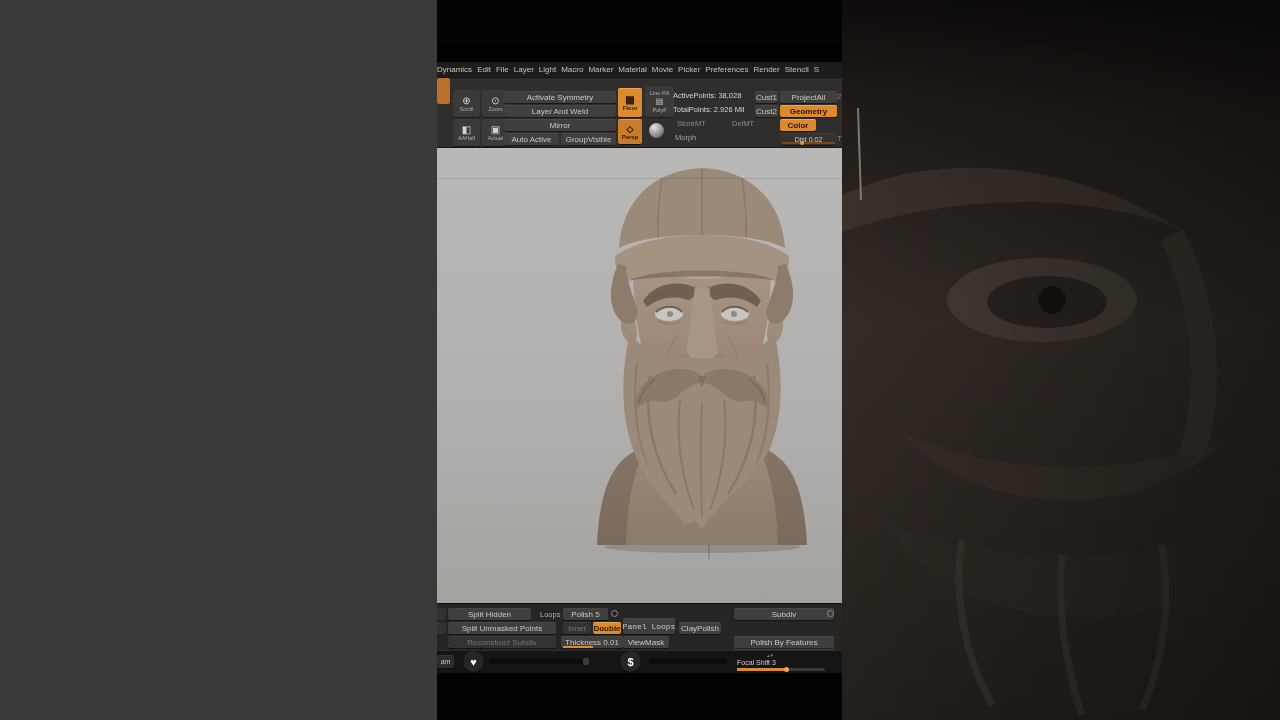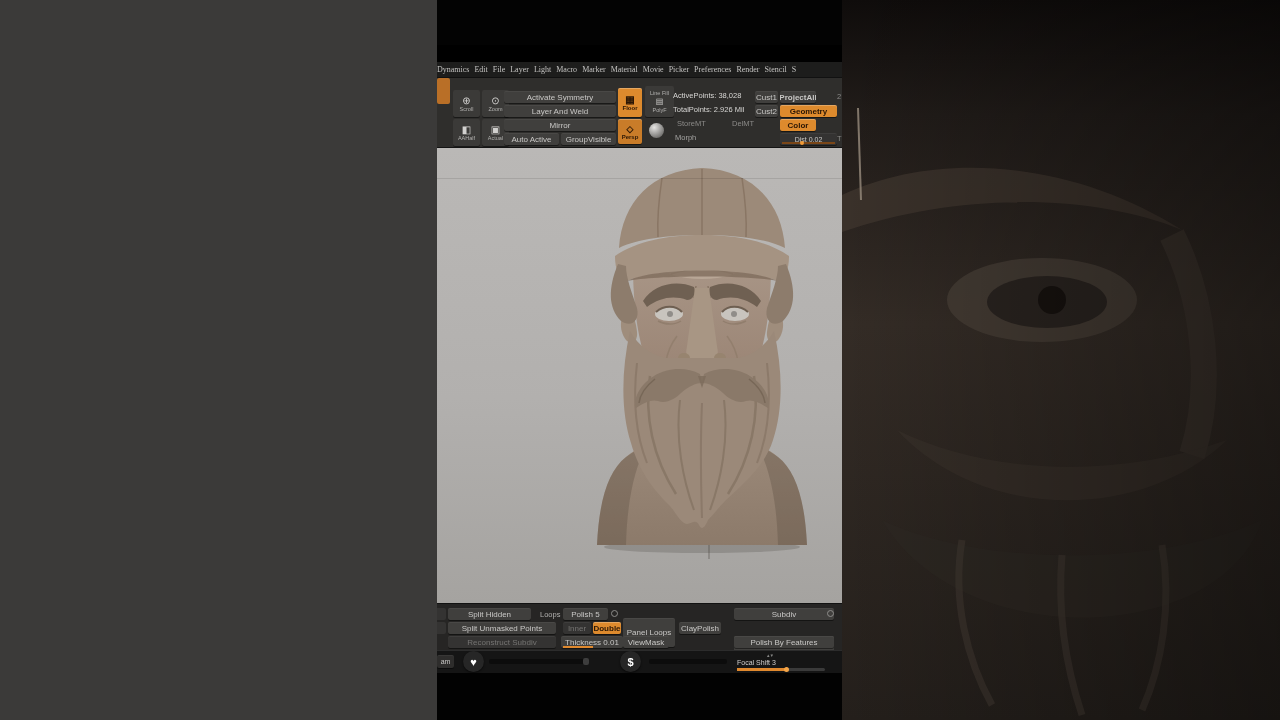--- a/index.html
+++ b/index.html
@@ -13,21 +13,21 @@
 
   
   #center { left:437px; top:0; width:405px; height:720px; background:#000; overflow:hidden; }
 
   #black-top    { left:0; top:0; width:405px; height:45px; background:#030303; }
   #status-bar   { left:0; top:45px; width:405px; height:17px; background:#0a0a0a;
                   color:#efefee; font-size:8px; line-height:17px; padding-left:7px;
                   white-space:nowrap; overflow:hidden; }
   #menu-bar     { left:0; top:62px; width:405px; height:16px; background:#1d1d1c;
                   display:flex; align-items:center; gap:5px; 
-                  overflow:hidden; border-bottom:1px solid #111;font-family:Liberation Serif, serif; }
+                  overflow:hidden; border-bottom:1px solid #111; }
   #menu-bar .menu-item { font-size:8px; color:#c3c2c0; white-space:nowrap; cursor:default; }
 
   #shelf-top    { left:0; top:78px; width:405px; height:70px; background:#2f2e2c;
                   border-bottom:1px solid #141414; }
   #canvas       { left:0; top:148px; width:405px; height:455px;
                   background:linear-gradient(#bab8b6 0%, #b2b0ae 55%, #a5a3a0 100%); }
   #shelf-bottom { left:0; top:603px; width:405px; height:47px; background:#262524;
                   border-top:1px solid #121212; }
   #social-row   { left:0; top:650px; width:405px; height:23px; background:#151515;
                   border-top:1px solid #2c2c2c; }
@@ -159,21 +159,21 @@
          background:radial-gradient(circle at 35% 30%, #e6e5e3, #7a7977 70%, #4c4b49);"></div>
 
     <span class="stat" style="left:236px;top:13px;">ActivePoints: 38,028</span>
     <span class="stat" style="left:236px;top:27px;">TotalPoints: 2.926 Mil</span>
     <span class="stat dim" style="left:240px;top:41px;">StoreMT</span>
     <span class="stat dim" style="left:295px;top:41px;">DelMT</span>
     <span class="stat" style="left:238px;top:55px;color:#a3a2a0;">Morph</span>
 
     <div class="btn" style="left:318px;top:13px;width:23px;height:12px;">Cust1</div>
     <div class="btn" style="left:318px;top:27px;width:23px;height:12px;">Cust2</div>
-    <div class="btn" style="left:343px;top:13px;width:36px;height:12px;font-weight:bold;">ProjectAll</div>
+    <div class="btn" style="left:343px;top:13px;width:57px;height:12px;">ProjectAll</div>
     <div class="btn orange" style="left:343px;top:27px;width:57px;height:12px;">Geometry</div>
     <div class="btn orange" style="left:343px;top:41px;width:36px;height:12px;">Color</div>
 
     <div class="btn" style="left:343px;top:55px;width:57px;height:12px;background:#343332;font-size:7px;">
       <span>Dist 0.02</span>
       <span class="abs" style="left:2px;right:2px;bottom:1px;height:2px;background:#7a4617;"></span>
       <span class="abs" style="left:35%;bottom:0;width:4px;height:4px;border-radius:50%;background:#f09a36;"></span>
     </div>
 
     <span class="stat dim" style="left:400px;top:14px;">2</span>
@@ -278,21 +278,21 @@
     <div class="circle-icon" style="left:174px;top:6px;"></div>
 
     <div class="btn dim" style="left:126px;top:18px;width:28px;height:12px;">Inner</div>
     <div class="btn orange" style="left:156px;top:18px;width:28px;height:12px;">Double</div>
 
     <div class="btn" style="left:124px;top:32px;width:62px;height:12px;">
       <span>Thickness 0.01</span>
       <span class="abs" style="left:2px;bottom:0;width:30px;height:2px;background:#e0892e;"></span>
     </div>
 
-    <div class="btn" style="left:186px;top:14px;width:52px;height:29px;">Panel Loops</div>
+    <div class="btn" style="left:186px;top:14px;width:52px;height:16px;font-family:Liberation Mono, monospace;">Panel Loops</div>
     <div class="btn" style="left:186px;top:32px;width:46px;height:12px;">ViewMask</div>
     <div class="btn" style="left:242px;top:18px;width:42px;height:12px;">ClayPolish</div>
 
     <div class="btn" style="left:297px;top:4px;width:100px;height:12px;">Subdiv</div>
     <div class="circle-icon" style="left:390px;top:6px;"></div>
 
     <div class="btn" style="left:297px;top:32px;width:100px;height:16px;">
       <span>Inflate</span>
       <span class="abs" style="right:3px;top:2px;font-size:7px;color:#8b8a88;">≡</span>
     </div>

